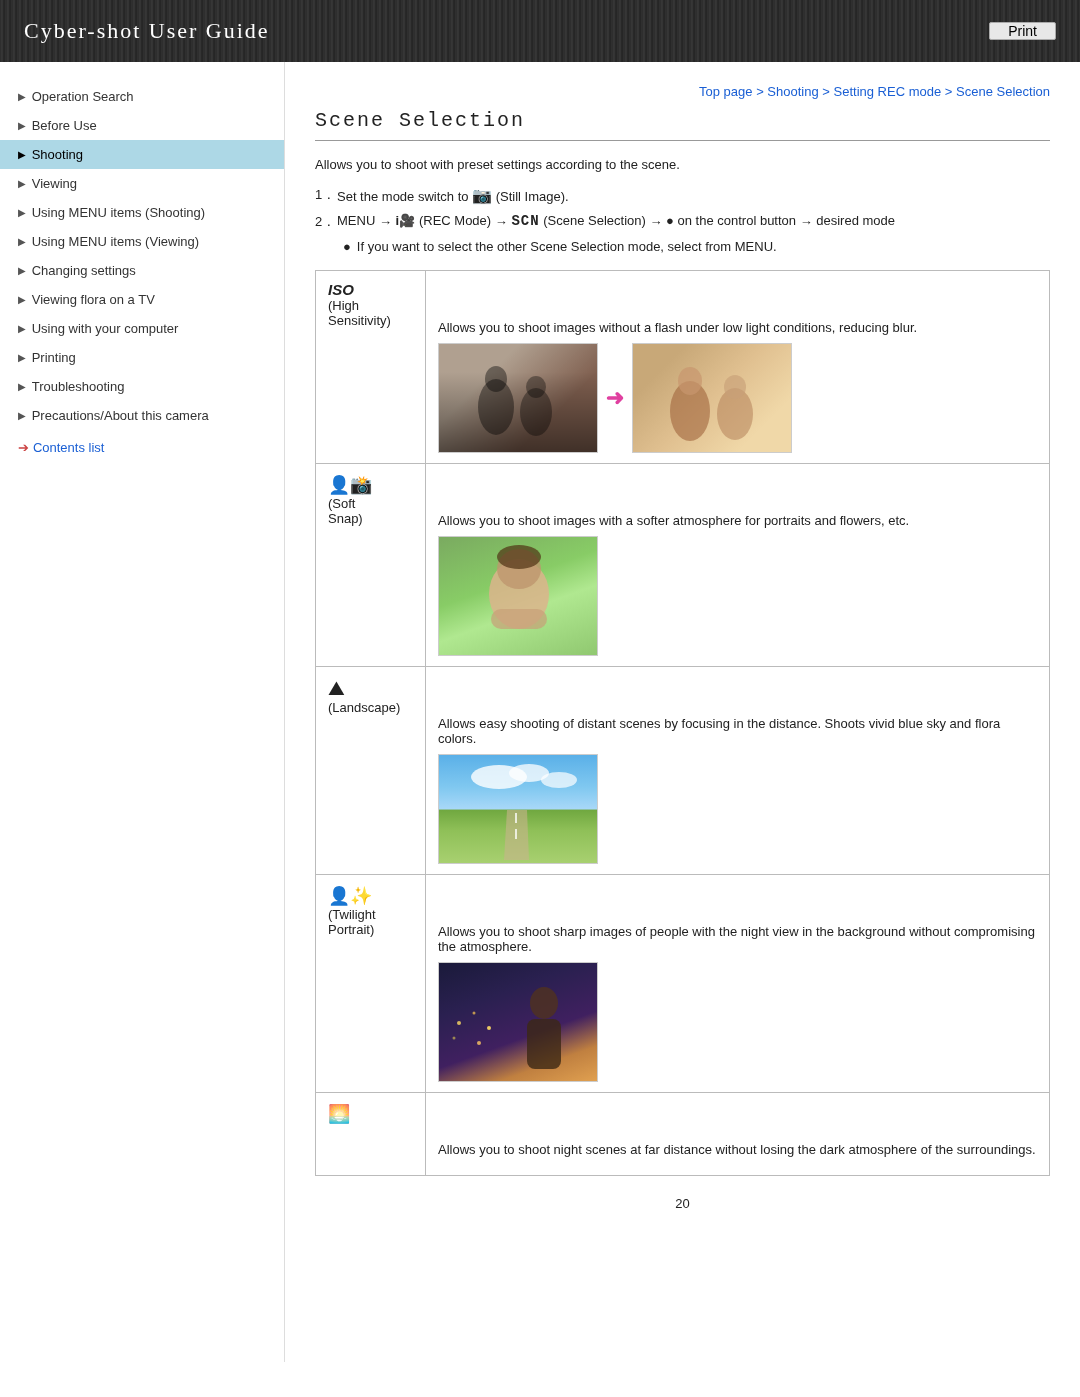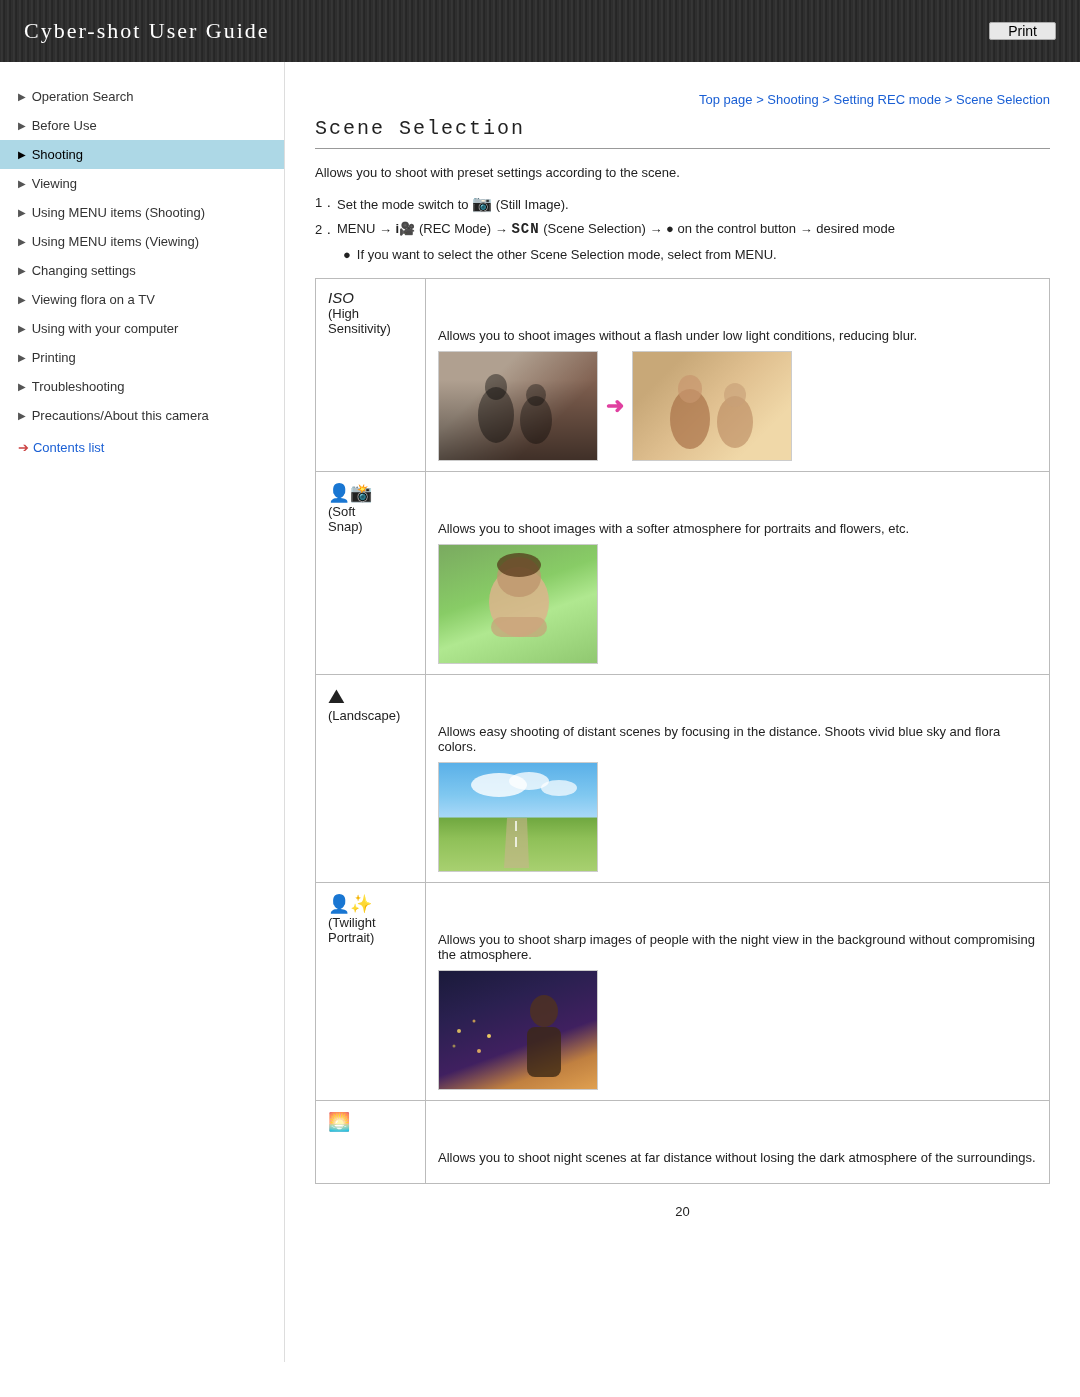--- a/index.html
+++ b/index.html
@@ -67,21 +67,21 @@
     }
     .contents-arrow {
       color: #c44;
       margin-right: 4px;
       font-size: 13px;
     }
 
     
     .main {
       flex: 1;
-      padding: 16px 30px 40px 30px;
+      padding: 8px 30px 40px 30px;
     }
 
     
     .breadcrumb {
       text-align: right;
       padding: 14px 0 10px 0;
       font-size: 13px;
       color: #1a5fd4;
     }
     .breadcrumb a { color: #1a5fd4; text-decoration: none; }
@@ -277,21 +277,21 @@
         <span>If you want to select the other Scene Selection mode, select from MENU.</span>
       </div>
     </div>
 
     <table class="scene-table">
 
       <tbody>
           <tr>
         <td class="scene-label-cell">
           <div>
-            <span style="font-style:italic;font-weight:normal;font-size:15px;">ISO</span>
+            <span style="font-style:italic;font-weight:bold;font-size:15px;">ISO</span>
             <div class="scene-label">(High<br>Sensitivity)</div>
           </div>
         </td>
         <td class="scene-content-cell">
           <div class="scene-desc">Allows you to shoot images without a flash under low light conditions, reducing blur.</div>
           <div class="img-row">
             <div class="img-box iso-before">
               <div class="silhouette-dark"></div>
 
               <svg width="155" height="105" style="position:absolute;bottom:0;">

